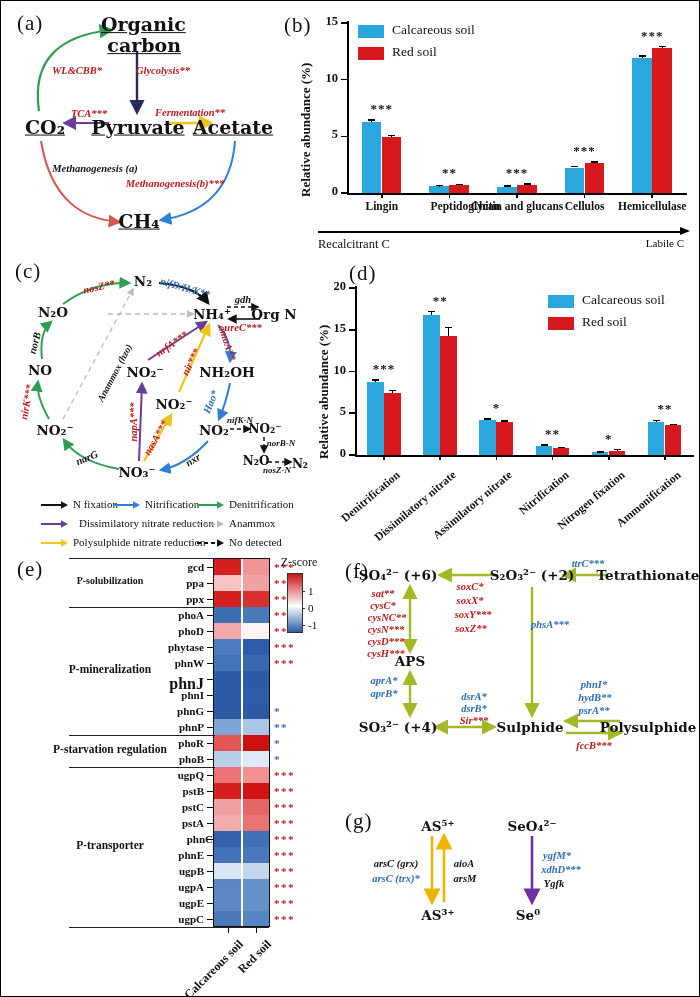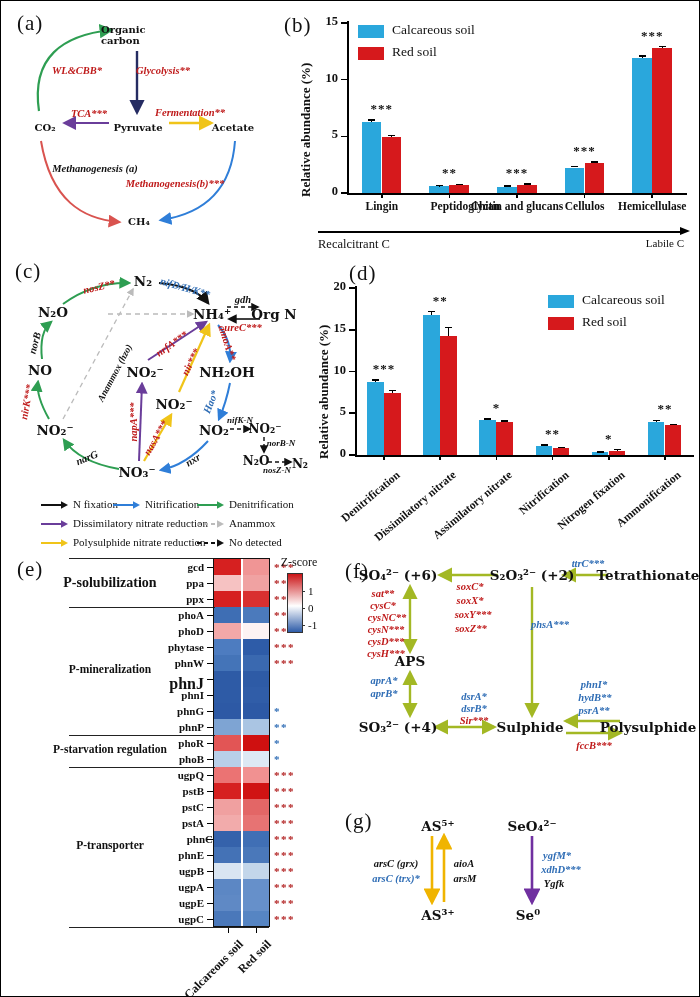--- a/index.html
+++ b/index.html
@@ -3,21 +3,21 @@
 <meta charset="utf-8">
 <style>
   html,body{margin:0;padding:0;background:#888;}
   .page{position:relative;width:700px;height:997px;background:#fff;border:1px solid #000;
         box-sizing:border-box;overflow:hidden;
         font-family:"Liberation Serif","DejaVu Serif",serif;color:#111;}
   .panel{position:absolute;}
   .ptag{position:absolute;font-size:21px;font-weight:normal;letter-spacing:1px;}
   .lb{position:absolute;transform:translate(-50%,-50%);white-space:nowrap;line-height:1.1;}
   .node{font-weight:bold;font-size:13.5px;font-family:"DejaVu Serif",serif;}
-  .nodelg{font-weight:bold;font-size:10px;font-family:"DejaVu Serif",serif;text-align:left;}
+  .nodelg{font-weight:bold;font-size:19px;font-family:"DejaVu Serif",serif;text-align:right;text-decoration:underline;}
   .gene{font-weight:bold;font-style:italic;font-size:10.5px;}
   .sm{font-size:9px;}
   .red{color:#bf1a1a}.blue{color:#2f6db5}.blk{color:#111}
   svg{position:absolute;left:0;top:0;overflow:visible;}
   .chart div{position:absolute;}
   #panel-e div{position:absolute;}
   .legend-c-item{position:absolute;white-space:nowrap;font-size:11px;}
 </style>
 </head>
 <body>
@@ -224,21 +224,21 @@
             <line x1="0" y1="5" x2="20" y2="5" stroke="#2f7ed8" stroke-width="2"></line>
             <polygon points="20,1.2 27,5 20,8.8" fill="#2f7ed8"></polygon>
           </svg><span style="margin-left:5px">Nitrification</span></div>
         <div class="legend-c-item" style="left: 188px; top: 242px;"><svg width="27" height="10" style="position:static;vertical-align:middle">
             <line x1="0" y1="5" x2="20" y2="5" stroke="#2e9e52" stroke-width="2"></line>
             <polygon points="20,1.2 27,5 20,8.8" fill="#2e9e52"></polygon>
           </svg><span style="margin-left:5px">Denitrification</span></div>
         <div class="legend-c-item" style="left: 32px; top: 261px;"><svg width="27" height="10" style="position:static;vertical-align:middle">
             <line x1="0" y1="5" x2="20" y2="5" stroke="#6a3d9a" stroke-width="2"></line>
             <polygon points="20,1.2 27,5 20,8.8" fill="#6a3d9a"></polygon>
-          </svg><span style="margin-left:5px">Dissimilatory nitrate reduction</span></div>
+          </svg><span style="margin-left:11px">Dissimilatory nitrate reduction</span></div>
         <div class="legend-c-item" style="left: 188px; top: 261px;"><svg width="27" height="10" style="position:static;vertical-align:middle">
             <line x1="0" y1="5" x2="20" y2="5" stroke="#bbbbbb" stroke-width="2" stroke-dasharray="4 3"></line>
             <polygon points="20,1.2 27,5 20,8.8" fill="#bbbbbb"></polygon>
           </svg><span style="margin-left:5px">Anammox</span></div>
         <div class="legend-c-item" style="left: 32px; top: 280px;"><svg width="27" height="10" style="position:static;vertical-align:middle">
             <line x1="0" y1="5" x2="20" y2="5" stroke="#f0c419" stroke-width="2"></line>
             <polygon points="20,1.2 27,5 20,8.8" fill="#f0c419"></polygon>
           </svg><span style="margin-left:5px">Polysulphide nitrate reduction</span></div>
         <div class="legend-c-item" style="left: 188px; top: 280px;"><svg width="27" height="10" style="position:static;vertical-align:middle">
             <line x1="0" y1="5" x2="20" y2="5" stroke="#111111" stroke-width="2" stroke-dasharray="4 3"></line>
@@ -330,21 +330,21 @@
       <div style="position: absolute; left: 203px; top: 26px; width: 27px; height: 16px; background: rgb(246, 194, 194);"></div>
       <div style="position: absolute; left: 232px; top: 26px; width: 26px; height: 16px; background: rgb(240, 162, 162);"></div>
       <div style="position: absolute; left: 100px; top: 27.5px; width: 93px; text-align: right; font-weight: bold; font-size: 11px;">ppa</div>
       <div style="position: absolute; left: 196px; top: 34px; width: 6px; height: 1.2px; background: rgb(0, 0, 0);"></div>
       <div style="position: absolute; left: 263px; top: 28px; width: 40px; font-weight: bold; font-size: 11px; letter-spacing: 1.5px; color: rgb(178, 34, 34);">***</div>
       <div style="position: absolute; left: 203px; top: 42px; width: 27px; height: 16px; background: rgb(214, 32, 32);"></div>
       <div style="position: absolute; left: 232px; top: 42px; width: 26px; height: 16px; background: rgb(217, 48, 48);"></div>
       <div style="position: absolute; left: 100px; top: 43.5px; width: 93px; text-align: right; font-weight: bold; font-size: 11px;">ppx</div>
       <div style="position: absolute; left: 196px; top: 50px; width: 6px; height: 1.2px; background: rgb(0, 0, 0);"></div>
       <div style="position: absolute; left: 263px; top: 44px; width: 40px; font-weight: bold; font-size: 11px; letter-spacing: 1.5px; color: rgb(178, 34, 34);">***</div>
-      <div style="position: absolute; left: 5px; top: 26px; width: 188px; text-align: center; font-weight: bold; font-size: 14px;">P-solubilization</div>
+      <div style="position: absolute; left: 5px; top: 26px; width: 188px; text-align: center; font-weight: bold; font-size: 10px;">P-solubilization</div>
       <div style="position: absolute; left: 203px; top: 58px; width: 27px; height: 16px; background: rgb(62, 110, 180);"></div>
       <div style="position: absolute; left: 232px; top: 58px; width: 26px; height: 16px; background: rgb(75, 122, 188);"></div>
       <div style="position: absolute; left: 100px; top: 59.5px; width: 93px; text-align: right; font-weight: bold; font-size: 11px;">phoA</div>
       <div style="position: absolute; left: 196px; top: 66px; width: 6px; height: 1.2px; background: rgb(0, 0, 0);"></div>
       <div style="position: absolute; left: 263px; top: 60px; width: 40px; font-weight: bold; font-size: 11px; letter-spacing: 1.5px; color: rgb(178, 34, 34);">***</div>
       <div style="position: absolute; left: 203px; top: 74px; width: 27px; height: 16px; background: rgb(242, 168, 168);"></div>
       <div style="position: absolute; left: 232px; top: 74px; width: 26px; height: 16px; background: rgb(253, 243, 243);"></div>
       <div style="position: absolute; left: 100px; top: 75.5px; width: 93px; text-align: right; font-weight: bold; font-size: 11px;">phoD</div>
       <div style="position: absolute; left: 196px; top: 82px; width: 6px; height: 1.2px; background: rgb(0, 0, 0);"></div>
       <div style="position: absolute; left: 263px; top: 76px; width: 40px; font-weight: bold; font-size: 11px; letter-spacing: 1.5px; color: rgb(178, 34, 34);">***</div>

